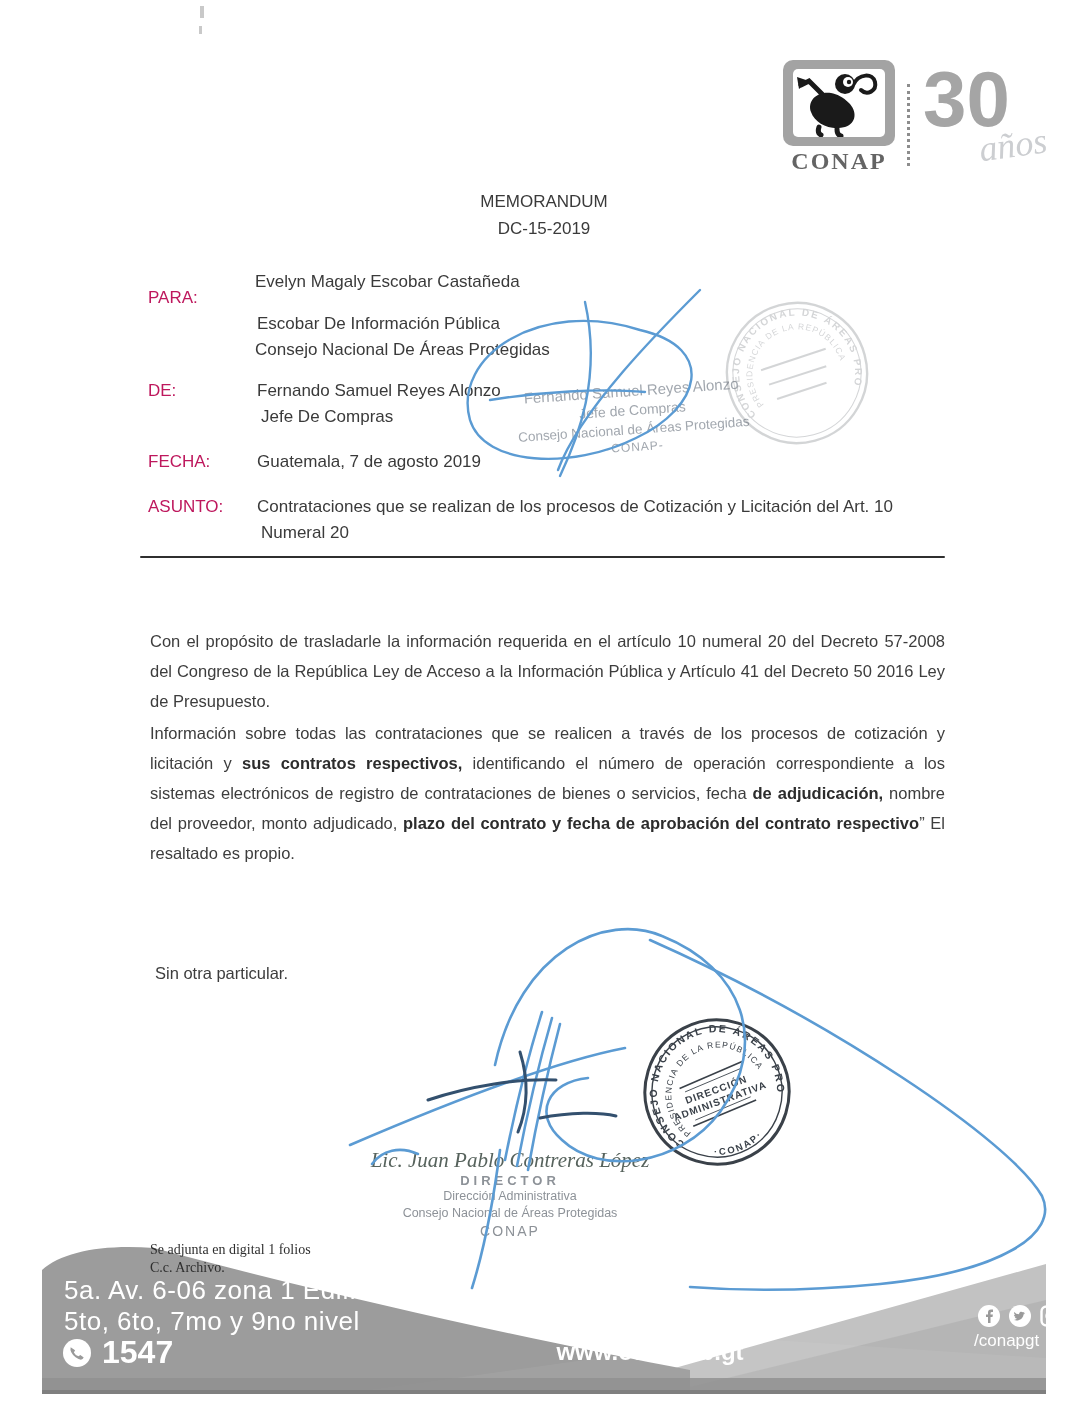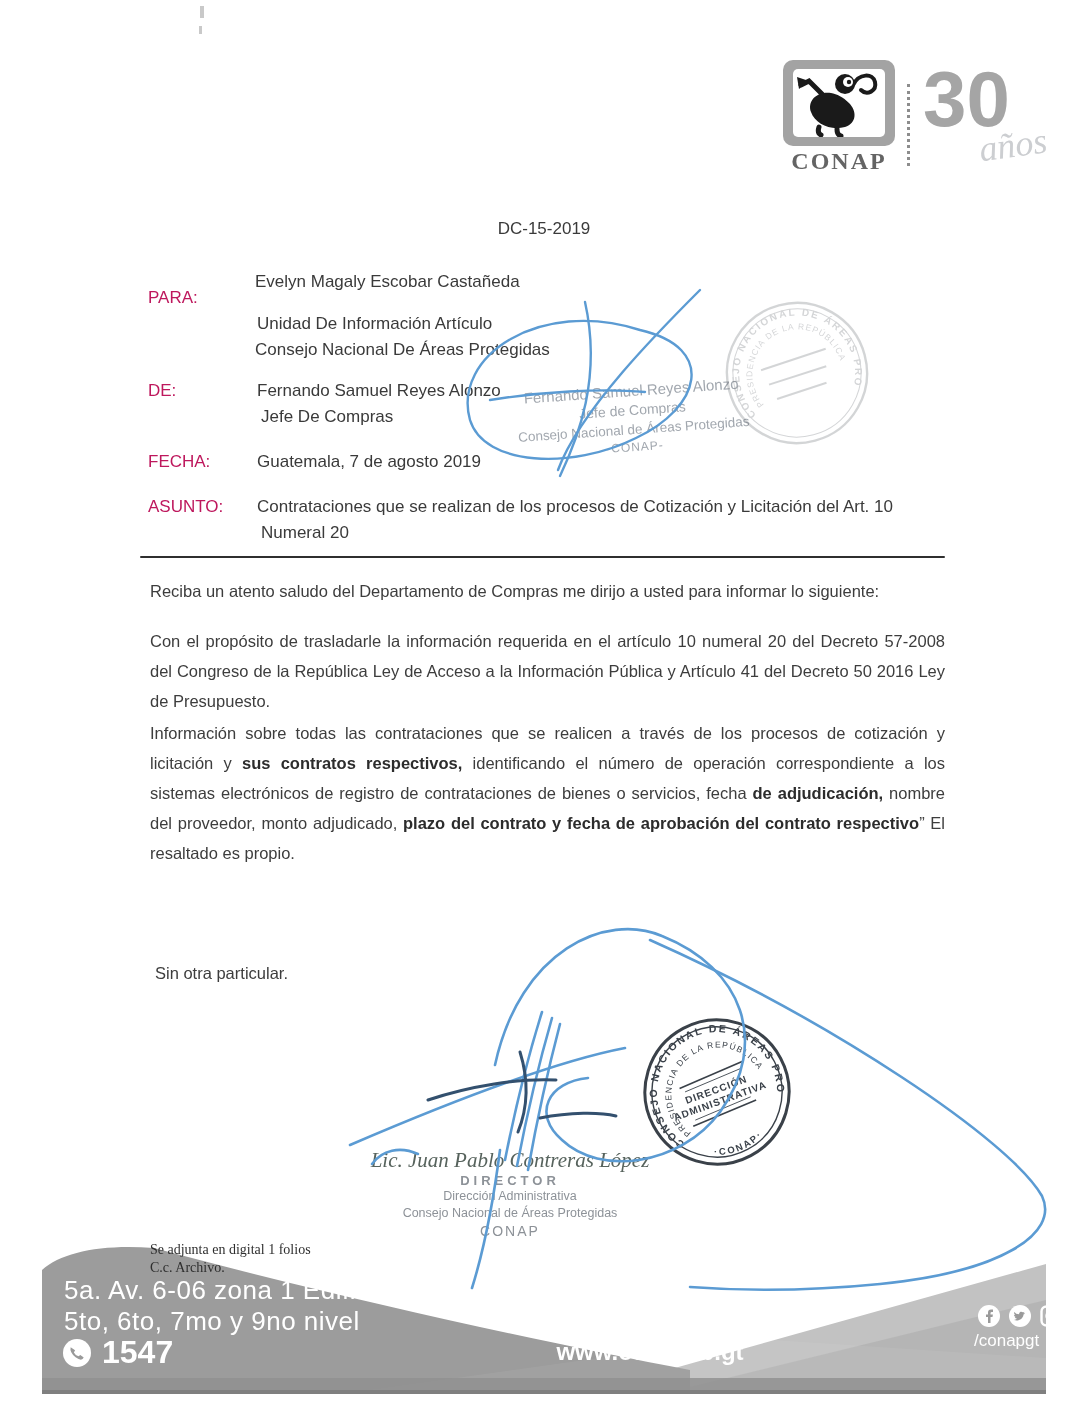--- a/index.html
+++ b/index.html
@@ -74,41 +74,41 @@
           <path d="M26,58 q-2,6 2,8 M44,60 q0,6 4,7" fill="none" stroke="#1a1a1a" stroke-width="5" stroke-linecap="round"></path>
         </svg>
       </div>
     </div>
     <div class="conap-word">CONAP</div>
     <div class="logo-sep"></div>
     <div class="years-num">30</div>
     <div class="years-word">años</div>
   </div>
 
+  <div class="abs memo-title">MEMORANDUM</div>
   <div class="abs memo-number">DC-15-2019</div>
 
   <div class="abs label" style="left:148px;top:288px;">PARA:</div>
   <div class="abs val" style="left:255px;top:272px;">Evelyn Magaly Escobar Castañeda</div>
-  <div class="abs val" style="left:257px;top:314px;">Unidad De Información Artículo</div>
+  <div class="abs val" style="left:257px;top:314px;">Escobar De Información Pública</div>
   <div class="abs val" style="left:255px;top:340px;">Consejo Nacional De Áreas Protegidas</div>
 
   <div class="abs label" style="left:148px;top:381px;">DE:</div>
   <div class="abs val" style="left:257px;top:381px;">Fernando Samuel Reyes Alonzo</div>
   <div class="abs val" style="left:261px;top:407px;">Jefe De Compras</div>
 
   <div class="abs label" style="left:148px;top:452px;">FECHA:</div>
   <div class="abs val" style="left:257px;top:452px;">Guatemala, 7 de agosto 2019</div>
 
   <div class="abs label" style="left:148px;top:497px;">ASUNTO:</div>
   <div class="abs val" style="left:257px;top:497px;">Contrataciones que se realizan de los procesos de Cotización y Licitación del Art. 10</div>
   <div class="abs val" style="left:261px;top:523px;">Numeral 20</div>
 
   <div class="abs rule"></div>
 
-  <div class="abs para" style="top:576px;">Reciba un atento saludo del Departamento de Compras me dirijo a usted para informar lo siguiente:</div>
   <div class="abs para" style="top:626px;">Con el propósito de trasladarle la información requerida en el artículo 10 numeral 20 del Decreto 57-2008 del Congreso de la República Ley de Acceso a la Información Pública y Artículo 41 del Decreto 50 2016 Ley de Presupuesto.</div>
   <div class="abs para" style="top:718px;"><span>Información sobre todas las contrataciones que se realicen a través de los procesos de cotización y licitación y </span><b>sus contratos respectivos,</b><span> identificando el número de operación correspondiente a los sistemas electrónicos de registro de contrataciones de bienes o servicios, fecha </span><b>de adjudicación,</b><span> nombre del proveedor, monto adjudicado, </span><b>plazo del contrato y fecha de aprobación del contrato respectivo</b><span>” El resaltado es propio.</span></div>
   <div class="abs para" style="top:958px;left:155px;">Sin otra particular.</div>
 
   <div class="abs purch-stamp">
     <div class="s1">Fernando Samuel Reyes Alonzo</div>
     <div class="s2">Jefe de Compras</div>
     <div class="s3">Consejo Nacional de Áreas Protegidas</div>
     <div class="s4">-CONAP-</div>
   </div>

